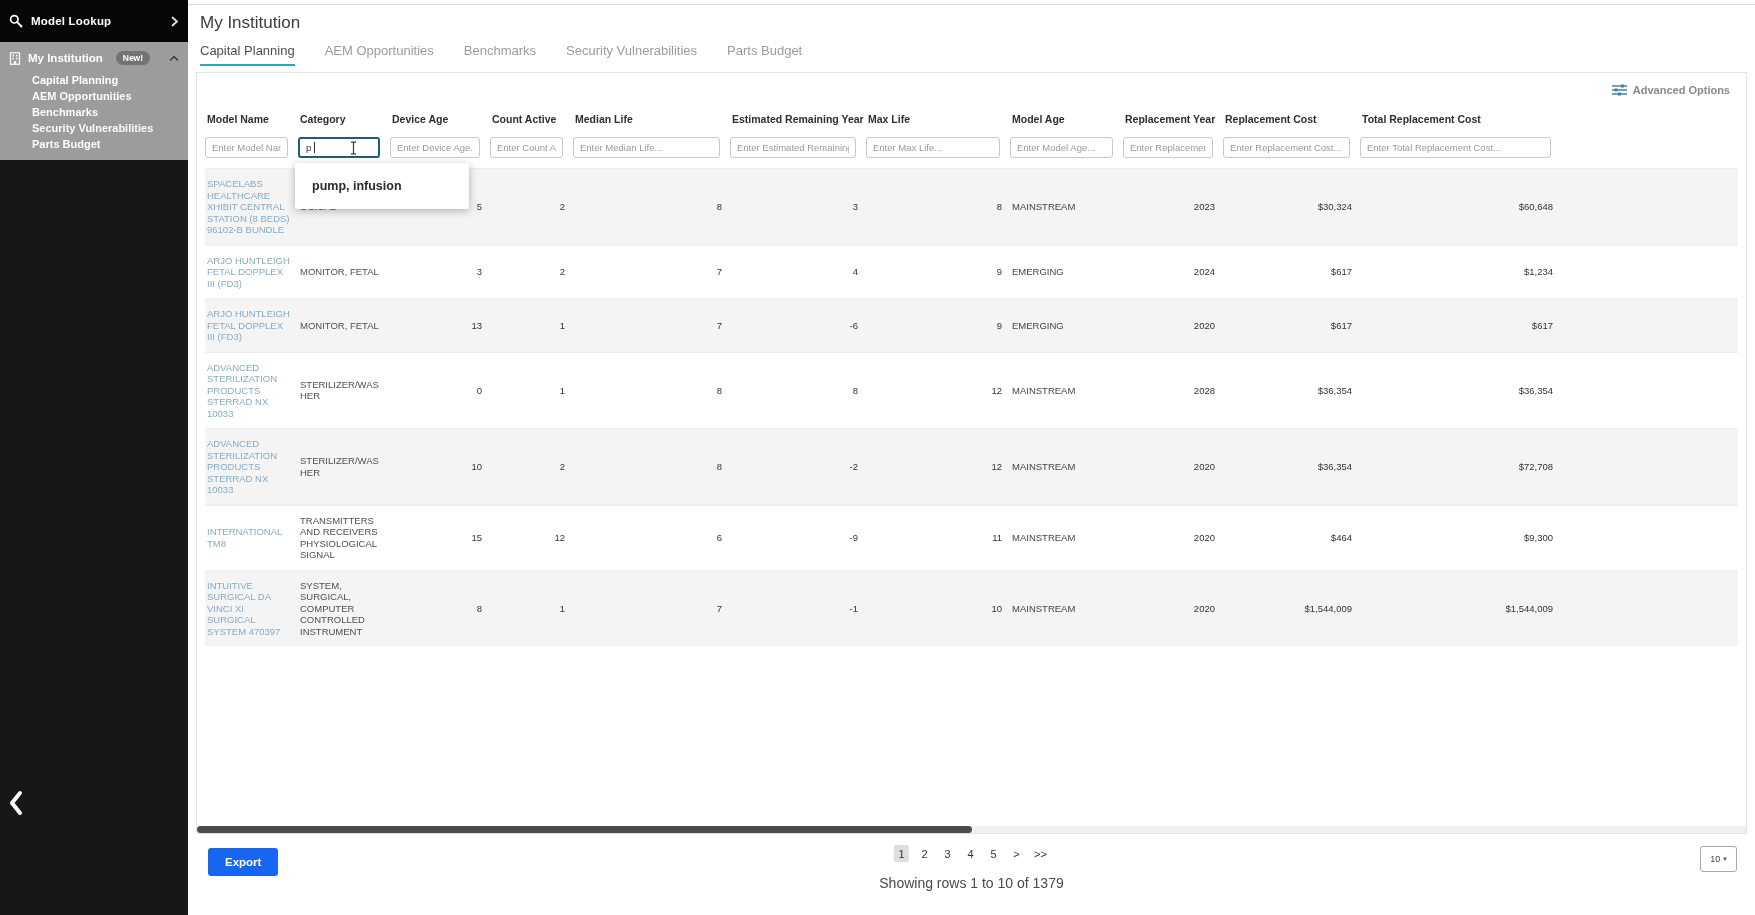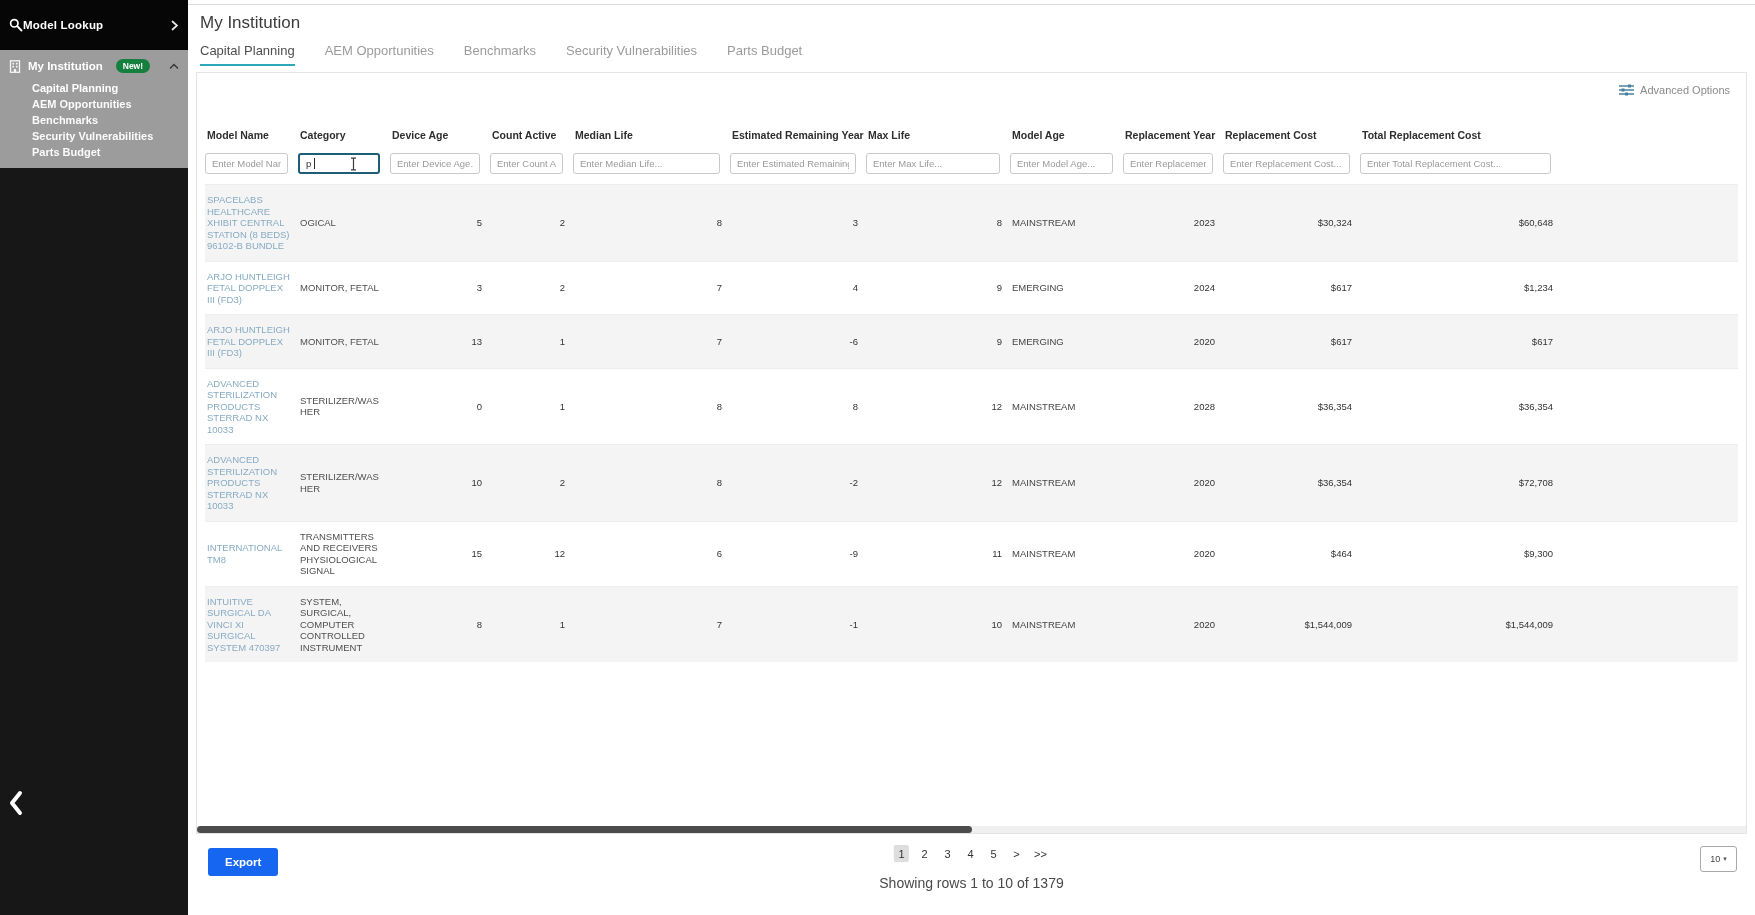--- a/index.html
+++ b/index.html
@@ -1,45 +1,45 @@
 <!DOCTYPE html>
 <html><head>
 <meta charset="utf-8">
 <style>
   * { margin:0; padding:0; box-sizing:border-box; }
   html,body { width:1755px; height:915px; overflow:hidden; }
   body { display:flex; font-family:"Liberation Sans", sans-serif; background:#fff; }
 
   
   .sidebar { position:relative; width:188px; background:#171717; flex:none; }
-  .search-bar { height:50px; background:#060606; display:flex; align-items:center; padding:0 9px; cursor:pointer; }
+  .search-bar { height:42px; background:#060606; display:flex; align-items:center; gap:8px; padding:0 9px; cursor:pointer; }
   .search-bar .label { color:#fff; font-size:11.5px; font-weight:700; letter-spacing:.2px; }
   .search-bar .chev-right { margin-left:auto; display:flex; }
   .inst-section { background:#9c9c9c; padding:5px 0 8px; }
   .inst-header { display:flex; align-items:center; gap:7px; padding:4px 9px; cursor:pointer; }
   .inst-header .label { color:#fff; font-size:11.5px; font-weight:700; }
-  .badge { background:#15803d; color:#fff; font-size:8.5px; font-weight:700; padding:2px 7px; border-radius:9px; margin-left:6px; }
+  .badge { background:#737373; color:#fff; font-size:8.5px; font-weight:700; padding:2px 7px; border-radius:9px; margin-left:6px; }
   .inst-header .chev-up { margin-left:auto; display:flex; }
   .side-menu { list-style:none; padding:3px 0 0 32px; }
   .side-menu li { color:#fbfbfb; font-size:11px; font-weight:700; line-height:16px; cursor:pointer; white-space:nowrap; }
   .side-menu li.active { color:#ffffff; }
   .collapse-btn { position:absolute; left:5px; bottom:98px; cursor:pointer; }
 
   
   .main { flex:1; position:relative; background:#fff; }
   .main::before { content:""; position:absolute; top:4px; left:0; right:0; border-top:1px solid #dcdcdc; }
   .page-title { font-size:17px; font-weight:400; color:#3c3c3c; margin:13px 0 10px 12px; }
   .tabs { display:flex; gap:30px; margin-left:12px; font-size:13px; }
   .tab { color:#9b9b9b; padding-bottom:6px; cursor:pointer; }
   .tab.active { color:#4f4f4f; border-bottom:2px solid #2da7bc; }
 
   
   .panel { position:relative; margin:6px 8px 0; height:762px; border:1px solid #e4e4e4; background:#fff; }
-  .adv-options { position:absolute; top:11px; right:16px; display:flex; align-items:flex-end; gap:6px; font-size:11px; color:#8b8b8b; cursor:pointer; }
-  .table-wrap { position:absolute; top:32px; left:8px; right:8px;margin-top:16px; }
+  .adv-options { position:absolute; top:11px; right:16px; display:flex; align-items:flex-end; gap:6px; font-size:11px; color:#8b8b8b; cursor:pointer;font-weight:bold; }
+  .table-wrap { position:absolute; top:32px; left:8px; right:8px; }
   table { width:100%; table-layout:fixed; border-collapse:collapse; }
   col.c1{width:93px} col.c2{width:92px} col.c3{width:100px} col.c4{width:83px}
   col.c5{width:157px} col.c6{width:136px} col.c7{width:144px} col.c8{width:113px}
   col.c9{width:100px} col.c10{width:137px} col.c11{width:201px} col.c12{width:auto}
   th { text-align:left; font-size:10.5px; font-weight:700; color:#2e2e2e; padding:8px 4px 12px 2px; white-space:nowrap; overflow:hidden; }
   .filter-row td { padding:0 10px 10px 0; }
   .filter-row input { width:100%; height:21px; border:1px solid #c9c9c9; border-radius:3px; font-size:9.5px; padding:0 6px; color:#333; font-family:"Liberation Sans",sans-serif; outline:none; }
   .filter-row input::placeholder { color:#9a9a9a; }
   .filter-row .focused-wrap { position:relative; }
   .filter-row input.focused { border:2px solid #1d5d75; }
@@ -321,20 +321,23 @@
               <td class="num">10</td>
               <td class="model-age">MAINSTREAM</td>
               <td class="num">2020</td>
               <td class="num">$1,544,009</td>
               <td class="num">$1,544,009</td>
               <td></td>
             </tr>
           </tbody>
       </table>
 
+      <div class="autocomplete">
+        <div class="option">pump, infusion</div>
+      </div>
     </div>
 
     <div class="hscroll">
       <div class="thumb"></div>
     </div>
   </section>
 
   <footer class="footer">
     <button class="export-btn">Export</button>
     <div class="pager-block">

